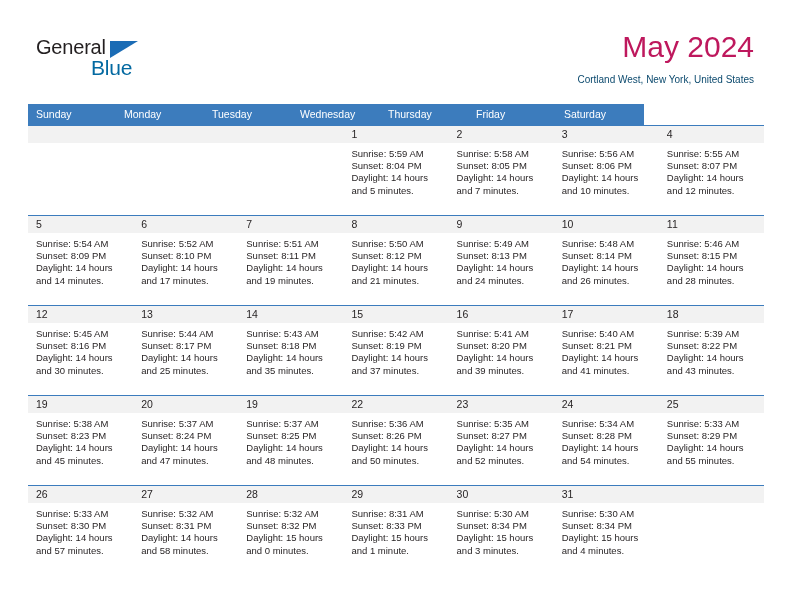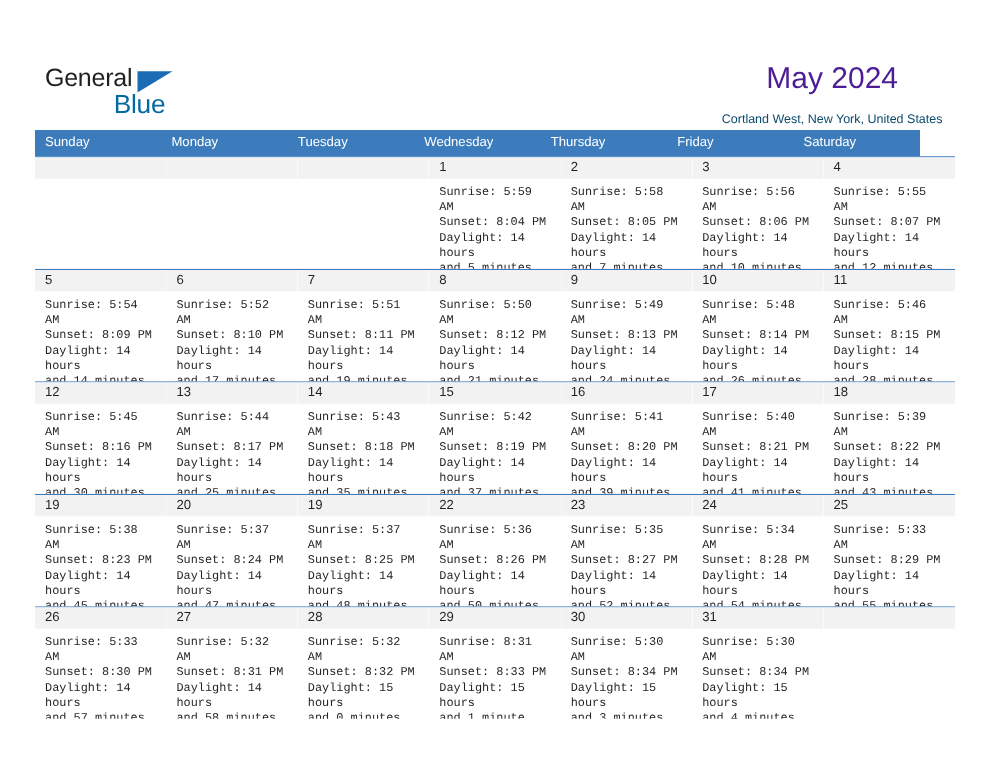--- a/index.html
+++ b/index.html
@@ -21,21 +21,20 @@
     box-sizing: border-box;
   }
 
   
   .header {
     position: absolute;
     left: 0;
     top: 0;
     width: 792px;
     height: 76px;
-    margin-top: 16px;
   }
   .logo {
     position: absolute;
     left: 36px;
     top: 36px;
     width: 120px;
     height: 46px;
   }
   .logo-general {
     position: absolute;
@@ -63,44 +62,43 @@
     color: #0369a1;
     letter-spacing: -0.2px;
   }
   .title-block {
     position: absolute;
     right: 38px;
     top: 32px;
     text-align: right;
   }
   .cal-title {
-    font-size: 24px;
-    color: #4c1d95;
+    font-size: 30px;
+    color: #be185d;
     line-height: 30px;
     white-space: nowrap;
-    text-align: center;
   }
   .cal-subtitle {
     margin-top: 9px;
     font-size: 10px;
     color: #0c4a6e;
     line-height: 17px;
     white-space: nowrap;
   }
 
   
   .calendar {
     position: absolute;
     left: 28px;
     top: 104px;
     width: 736px;
   }
   .dow-row {
     display: flex;
-    width: 708px;
+    width: 616px;
     height: 21px;
     background: #3c7cbd;
   }
   .dow-cell {
     flex: 1 1 0;
     font-size: 10.5px;
     color: #ffffff;
     line-height: 21px;
     padding-left: 8px;
     box-sizing: border-box;
@@ -134,21 +132,20 @@
     box-sizing: border-box;
   }
   .day-cell.empty .day-num {
     background: #f2f2f2;
   }
   .day-info {
     padding: 5px 6px 0 8px;
     font-size: 9.5px;
     line-height: 12.2px;
     color: #231f20;
-    font-family: Liberation Mono, monospace;
   }
   .day-info div {
     white-space: normal;
   }
 </style>
 </head>
 <body>
 
 <div class="page">
 

